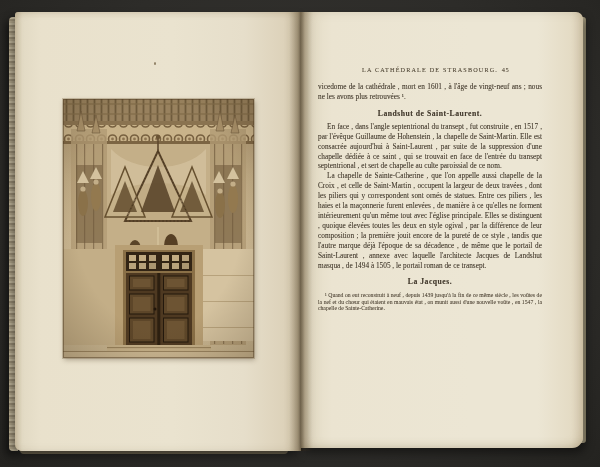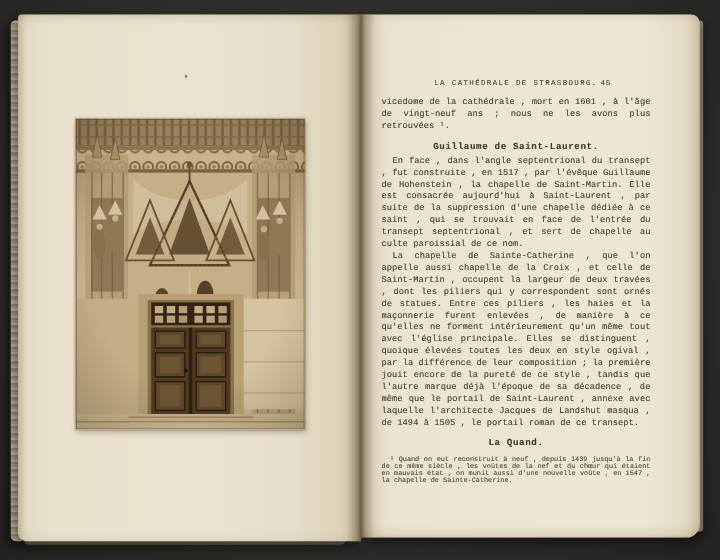--- a/index.html
+++ b/index.html
@@ -23,21 +23,21 @@
     position:absolute;left:20px;top:447px;width:268px;height:7px;z-index:1;
     border-radius:0 0 4px 4px;
     background:linear-gradient(#d6ccb1 0 2px,#b0a487 2px 4px,#6f6650 4px 7px);
   }
   .right-under-edge{
     position:absolute;left:581px;top:17px;width:5px;height:426px;z-index:1;
     border-radius:0 3px 3px 0;
     background:linear-gradient(90deg,#cfc4a7,#948a6e);
   }
   
-  .page{position:absolute;top:12px;z-index:2;font-family:Liberation Mono, monospace;}
+  .page{position:absolute;top:12px;z-index:2;}
   .left-page{
     left:15px;width:286px;height:439px;
     border-radius:3px 0 0 7px;
     background:linear-gradient(90deg,#cfc3a8 0,#e2dac4 2.5%,#e9e1cc 9%,#eae3cf 55%,#e6decα 80%,#e6deca 80%,#ddd2ba 94%,#c9bda1 100%);
     background:linear-gradient(90deg,#cfc3a8 0,#e2dac4 2.5%,#e9e1cc 9%,#eae3cf 55%,#e6deca 80%,#ddd2ba 94%,#c9bda1 100%);
     box-shadow:inset 4px 3px 10px -5px rgba(130,110,70,0.35), inset -9px 0 14px -7px rgba(90,70,40,0.40), -3px 5px 10px rgba(0,0,0,0.45);
   }
   .right-page{
     left:301px;width:282px;height:436px;
     border-radius:0 7px 11px 0;
@@ -250,27 +250,27 @@
   <div class="page right-page">
     <div class="text-col">
 
       <header class="running-header">
         <span>LA CATHÉDRALE DE STRASBOURG.</span>
         <span class="folio">45</span>
       </header>
 
       <p class="body-text">vicedome de la cathédrale , mort en 1601 , à l'âge de vingt-neuf ans ; nous ne les avons plus retrouvées ¹.</p>
 
-      <h2 class="section-heading">Guillaume de Saint-Laurent.</h2>
+      <h2 class="section-heading">Landshut de Saint-Laurent.</h2>
 
       <p class="body-text indent">En face , dans l'angle septentrional du transept , fut construite , en 1517 , par l'évêque Guillaume de Hohenstein , la chapelle de Saint-Martin. Elle est consacrée aujourd'hui à Saint-Laurent , par suite de la suppression d'une chapelle dédiée à ce saint , qui se trouvait en face de l'entrée du transept septentrional , et sert de chapelle au culte paroissial de ce nom.</p>
 
       <p class="body-text indent">La chapelle de Sainte-Catherine , que l'on appelle aussi chapelle de la Croix , et celle de Saint-Martin , occupent la largeur de deux travées , dont les piliers qui y correspondent sont ornés de statues. Entre ces piliers , les haies et la maçonnerie furent enlevées , de manière à ce qu'elles ne forment intérieurement qu'un même tout avec l'église principale. Elles se distinguent , quoique élevées toutes les deux en style ogival , par la différence de leur composition ; la première jouit encore de la pureté de ce style , tandis que l'autre marque déjà l'époque de sa décadence , de même que le portail de Saint-Laurent , annexe avec laquelle l'architecte Jacques de Landshut masqua , de 1494 à 1505 , le portail roman de ce transept.</p>
 
-      <h2 class="section-heading">La Quand.</h2>
+      <h2 class="section-heading">La Jacques.</h2>
 
 
       <p class="footnote">¹ Quand on eut reconstruit à neuf , depuis 1439 jusqu'à la fin de ce même siècle , les voûtes de la nef et du chœur qui étaient en mauvais état , on munit aussi d'une nouvelle voûte , en 1547 , la chapelle de Sainte-Catherine.</p>
 
     </div>
   </div>
 
   <div class="gutter"></div>
 </div>
 

